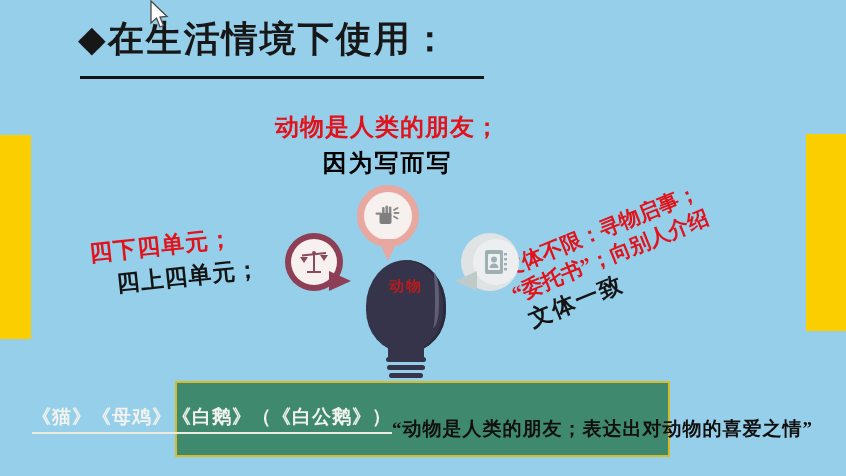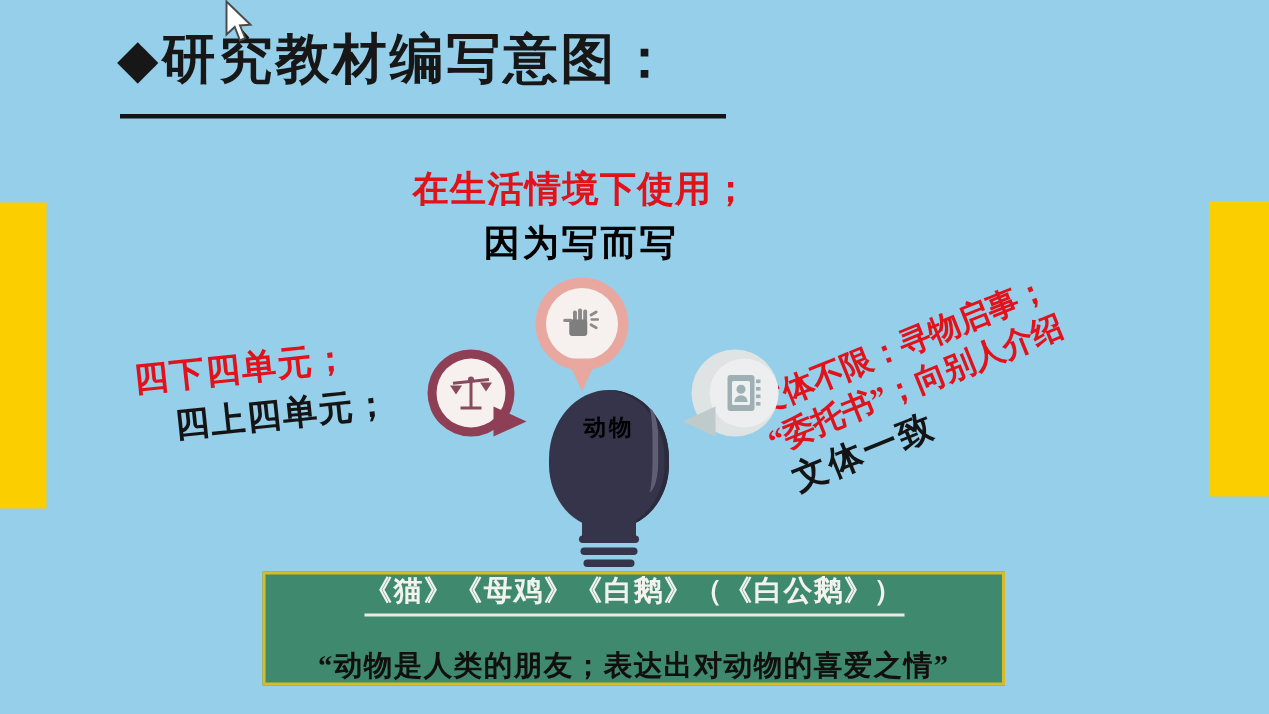--- a/index.html
+++ b/index.html
@@ -109,21 +109,21 @@
     display:block;height:5px;background:#35344a;border-radius:3px;margin-bottom:3px;
   }
   .bulb .screw i:nth-child(2){width:38px;margin-left:1px;}
   .bulb .screw i:nth-child(3){width:34px;margin-left:3px;}
   .bulb .base{
     position:absolute;left:32px;top:126px;width:28px;height:10px;background:#35344a;
     border-radius:0 0 6px 6px;
   }
   .bulb-label{
     position:absolute;left:0;top:16px;width:92px;text-align:center;
-    color:#000000;font-size:15px;font-weight:700;line-height:1.45;
+    color:#b91c1c;font-size:15px;font-weight:700;line-height:1.45;
     letter-spacing:2px;
     font-family:"Liberation Serif","DejaVu Serif",serif;
   }
 
   
   .pin{position:absolute;}
   .pin .head{border-radius:50%;position:relative;}
   .pin .inner{
     position:absolute;border-radius:50%;background:#f3f0ee;
     display:flex;align-items:center;justify-content:center;
@@ -158,21 +158,21 @@
     left:0px;top:38px;
     border-top:10px solid transparent;border-bottom:10px solid transparent;
     border-right:22px solid #bfcacb;
   }
 
   
   .greenbox{
     position:absolute;left:175px;top:381px;width:495px;height:76px;
     background:#3f8a6e;border:2px solid #d6bb2a;
     box-sizing:border-box;
-    display:flex;flex-direction:column;align-items:center;justify-content:center;
+    display:flex;flex-direction:row;align-items:center;justify-content:center;
   }
   .gb-line1{
     color:#f2f2ee;font-size:19px;font-weight:700;letter-spacing:1px;
     border-bottom:2px solid #eceadf;padding-bottom:2px;
     font-family:"Liberation Serif","DejaVu Serif",serif;
     white-space:nowrap;
   }
   .gb-line2{
     color:#11100f;font-size:19px;font-weight:700;letter-spacing:1px;margin-top:20px;
     font-family:"Liberation Serif","DejaVu Serif",serif;
@@ -181,30 +181,30 @@
 </style>
 </head>
 <body>
 
 <div id="slide">
 
   <div class="bar-left"></div>
   <div class="bar-right"></div>
 
   <div class="title-wrap">
-    <div class="title">◆研究教材编写意图：</div>
+    <div class="title">◆在生活情境下使用：</div>
     <div class="title-underline"></div>
   </div>
 
   <svg class="cursor" viewBox="0 0 22 30">
     <path d="M3 1 L3 23 L8.5 18 L12 27 L15.5 25.5 L12 17 L19 16.5 Z" fill="#ffffff" stroke="#4a4a4a" stroke-width="1.3"></path>
   </svg>
 
   <div class="ann ann-top">
-    <span class="l1">在生活情境下使用；</span>
+    <span class="l1">动物是人类的朋友；</span>
     <span class="l2">因为写而写</span>
   </div>
 
   <div class="ann ann-left">
     <span class="l1">四下四单元；</span>
     <span class="l2">四上四单元；</span>
   </div>
 
   <div class="ann ann-right">
     <span class="l1">文体不限：寻物启事；</span>

